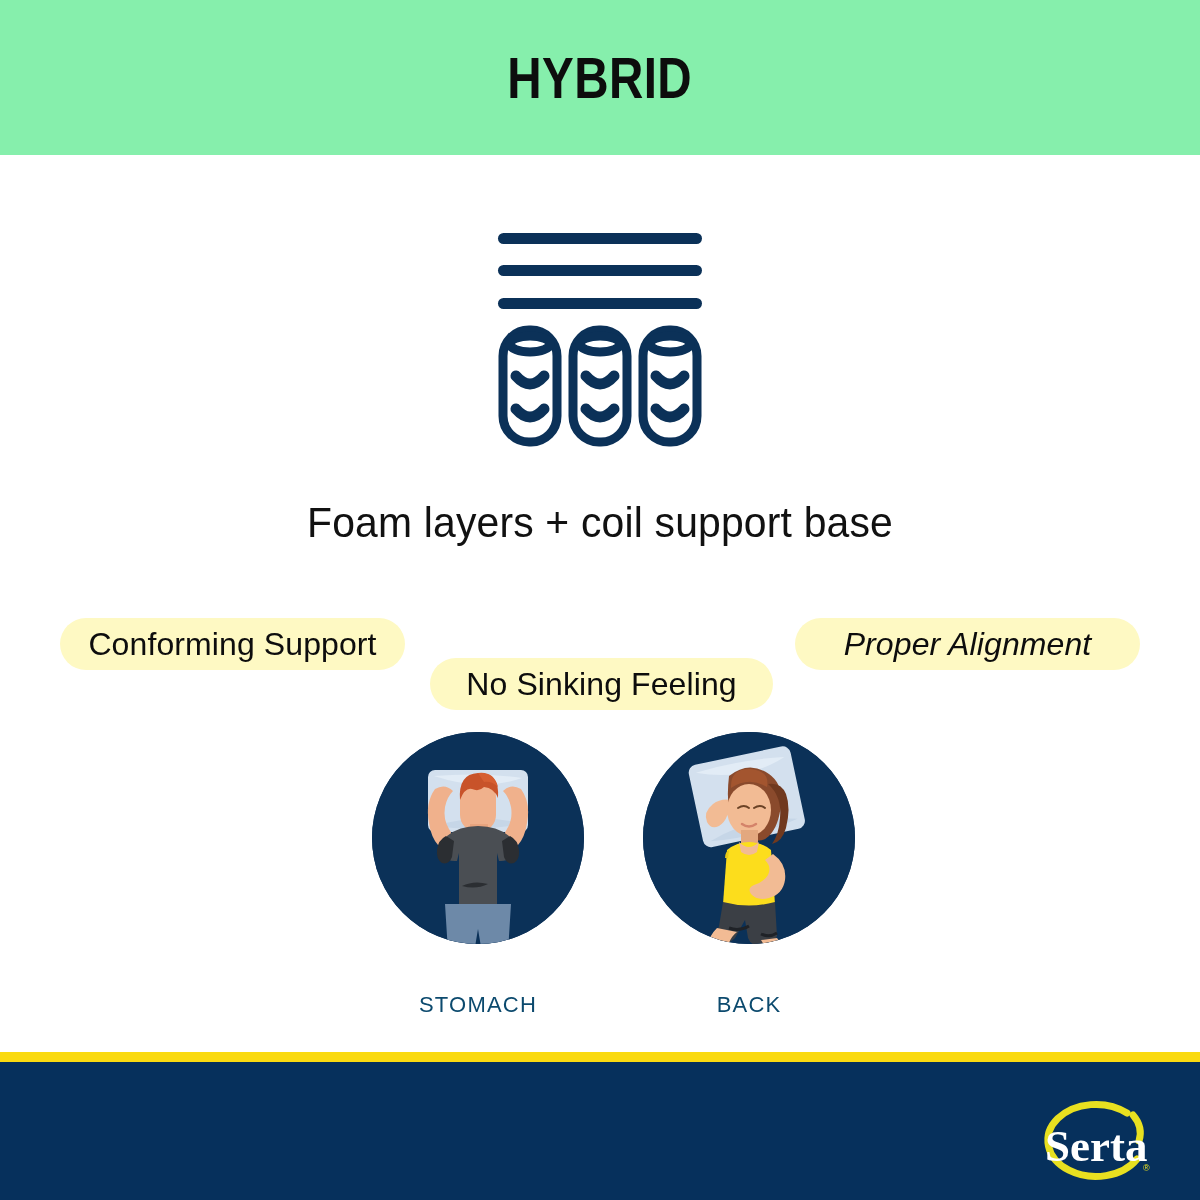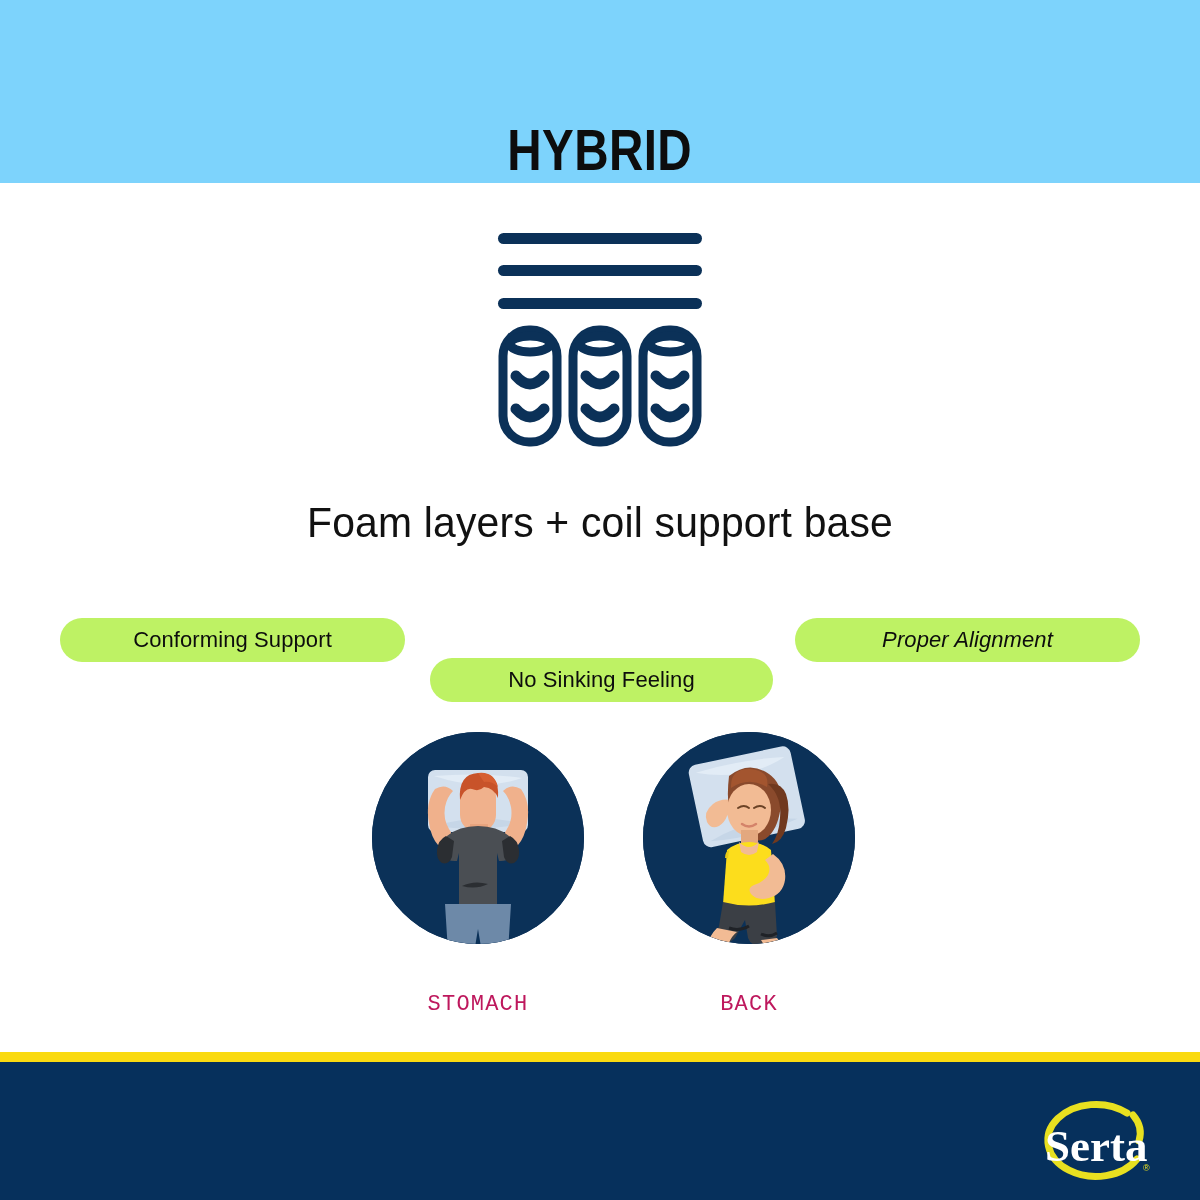--- a/index.html
+++ b/index.html
@@ -14,24 +14,24 @@
     overflow: hidden;
     position: relative;
   }
 
   
   .header-band {
     position: absolute;
     left: 0;
     top: 0;
     width: 1200px;
-    height: 183px;
-    background: #7dd3fc;
+    height: 155px;
+    background: #86efac;
     display: flex;
-    align-items: flex-end;
+    align-items: center;
     justify-content: center;
   }
   .header-title {
     font-family: "Liberation Sans Narrow", "Liberation Sans", sans-serif;
     font-size: 58px;
     font-weight: 700;
     letter-spacing: 0.5px;
     color: #0d0d0d;
     transform: scaleX(0.82);
     transform-origin: center;
@@ -64,28 +64,28 @@
   .pill-row {
     position: absolute;
     left: 0;
     top: 618px;
     width: 1200px;
     height: 52px;
   }
   .pill {
     position: absolute;
     top: 0;
-    height: 44px;
-    background: #bef264;
+    height: 52px;
+    background: #fef9c3;
     border-radius: 26px;
     display: flex;
     align-items: center;
     justify-content: center;
     font-family: "Liberation Sans Narrow", "Liberation Sans", sans-serif;
-    font-size: 22px;
+    font-size: 32px;
     font-weight: 400;
     color: #0d0d0d;
     letter-spacing: 0.1px;
     white-space: nowrap;
   }
   .pill-0 { left: 60px;  width: 345px; }
   .pill-1 { left: 430px; width: 343px; margin-top: 40px; }
   .pill-2 { left: 795px; width: 345px; font-style: italic; }
 
   
@@ -107,24 +107,24 @@
     width: 212px;
     height: 212px;
     border-radius: 50%;
     background: #0b3158;
     overflow: hidden;
     position: relative;
   }
   .pos-label {
     margin-top: 48px;
     text-align: center;
-    font-family: Liberation Mono, monospace;
+    font-family: Liberation Sans, sans-serif;
     font-size: 22px;
     font-weight: 300;
-    color: #be185d;
+    color: #0c4a6e;
     letter-spacing: 1.2px;
   }
 
   
   .footer-yellow {
     position: absolute;
     left: 0;
     top: 1052px;
     width: 1200px;
     height: 10px;

